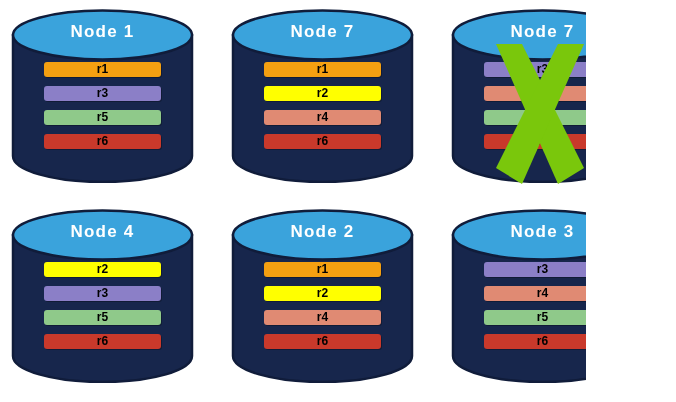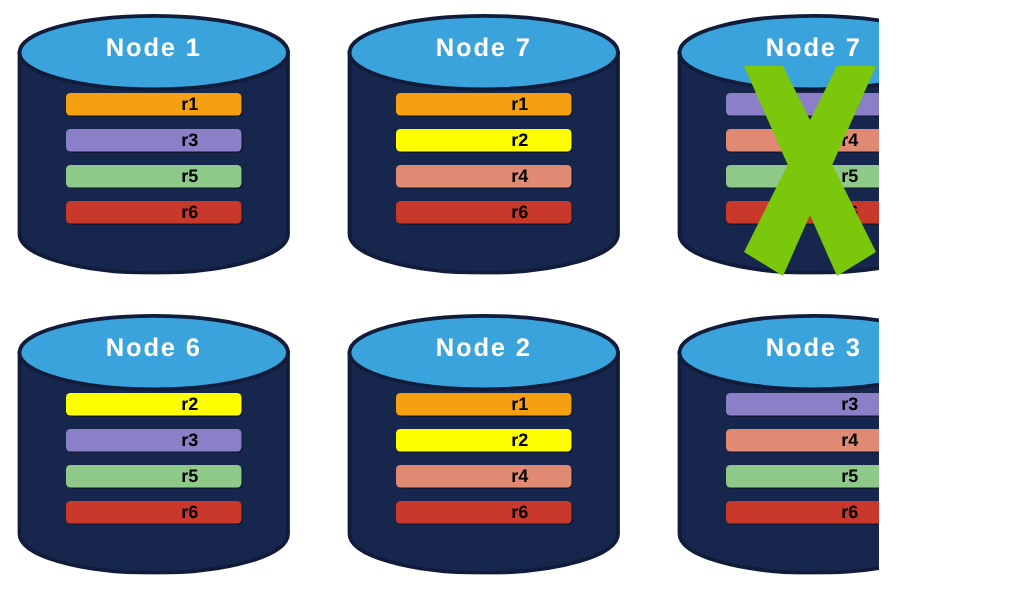--- a/index.html
+++ b/index.html
@@ -60,21 +60,20 @@
     left: 0;
     top: 0;
     width: 100%;
     height: 15px;
     line-height: 15px;
     text-align: center;
     font-size: 12px;
     font-weight: bold;
     color: #000000;
     font-family: "Liberation Sans", sans-serif;
-    padding-left: 24px;
   }
   .xmark {
     position: absolute;
     pointer-events: none;
   }
   .arrow-layer {
     position: absolute;
     left: 0;
     top: 0;
     width: 676px;
@@ -153,21 +152,21 @@
         <svg class="xmark" viewBox="0 0 100 140" width="100" height="140" style="left: 39px; top: 36px;">
           <path d="M6,0 L32,0 L94,124 L68,140 Z" fill="#7ac70c"></path>
           <path d="M94,0 L68,0 L6,124 L32,140 Z" fill="#7ac70c"></path>
         </svg>
       </div>
       <div class="node" style="left: 11px; top: 208px;">
         <svg class="node-svg" viewBox="0 0 183 175">
           <path d="M2,27 L2,148 A89.5,26 0 0,0 181,148 L181,27 Z" fill="#17264c" stroke="#101c3a" stroke-width="2.5"></path>
           <ellipse cx="91.5" cy="27" rx="89.5" ry="24.5" fill="#3aa3dc" stroke="#101c3a" stroke-width="2.5"></ellipse>
         </svg>
-        <div class="node-label">Node 6</div>
+        <div class="node-label">Node 4</div>
         <div class="bars">
           <div class="bar" style="background: rgb(255, 255, 0);">
             <span class="bar-label">r2</span>
           </div>
           <div class="bar" style="background: rgb(139, 127, 199);">
             <span class="bar-label">r3</span>
           </div>
           <div class="bar" style="background: rgb(143, 201, 138);">
             <span class="bar-label">r5</span>
           </div>

